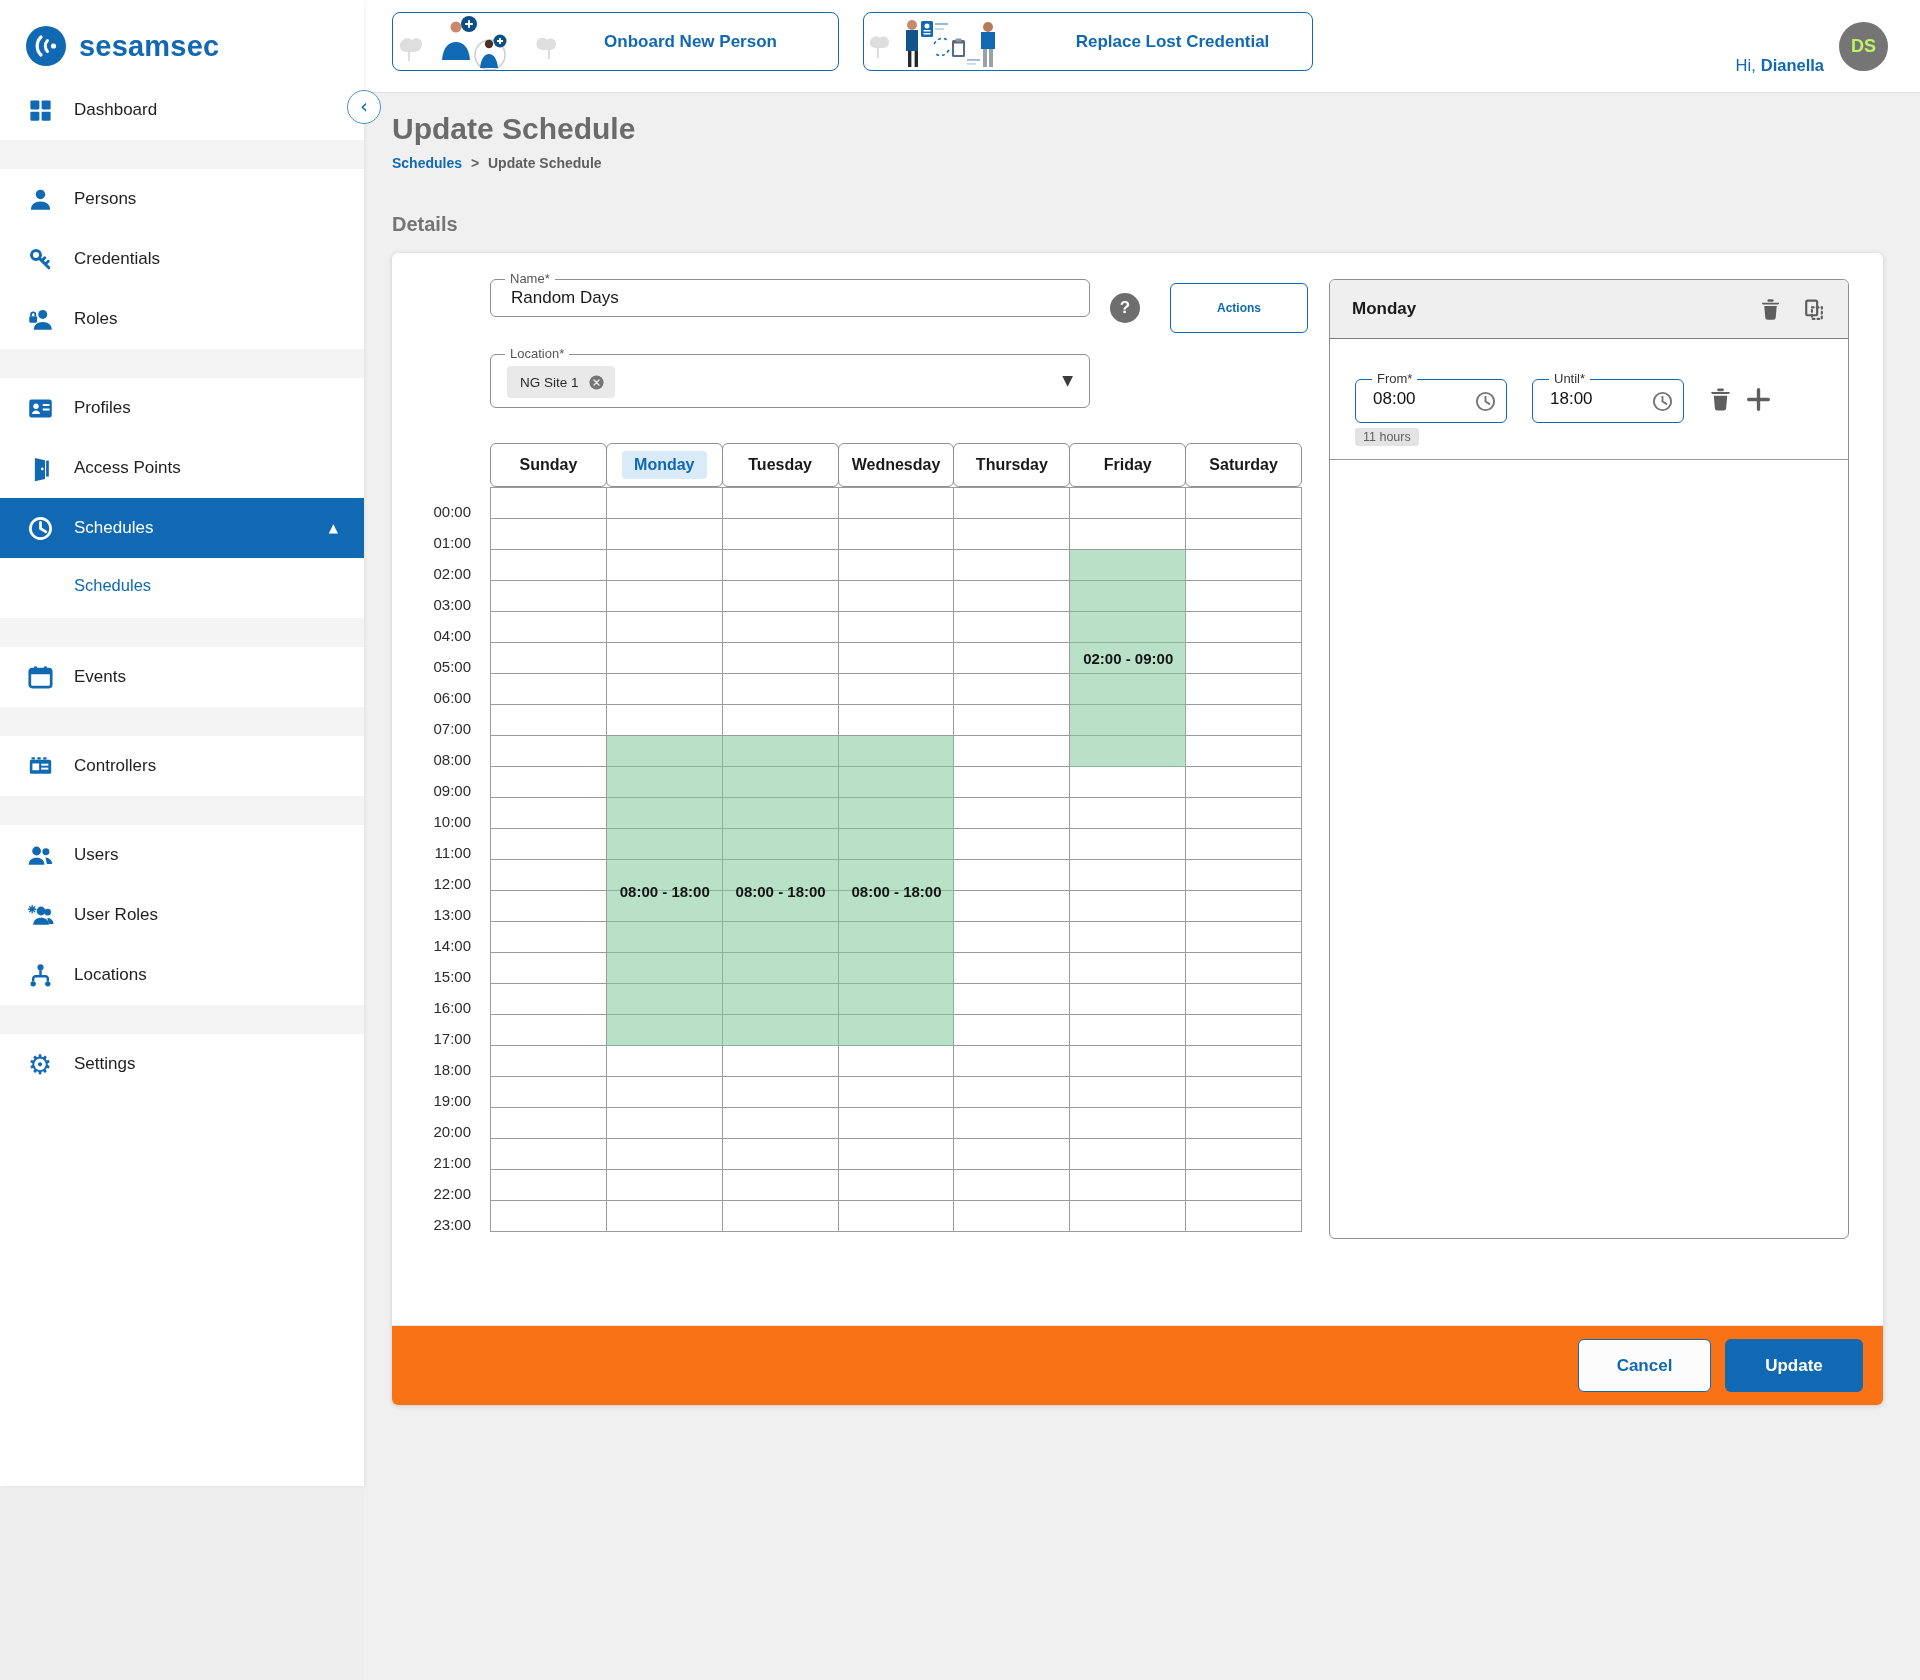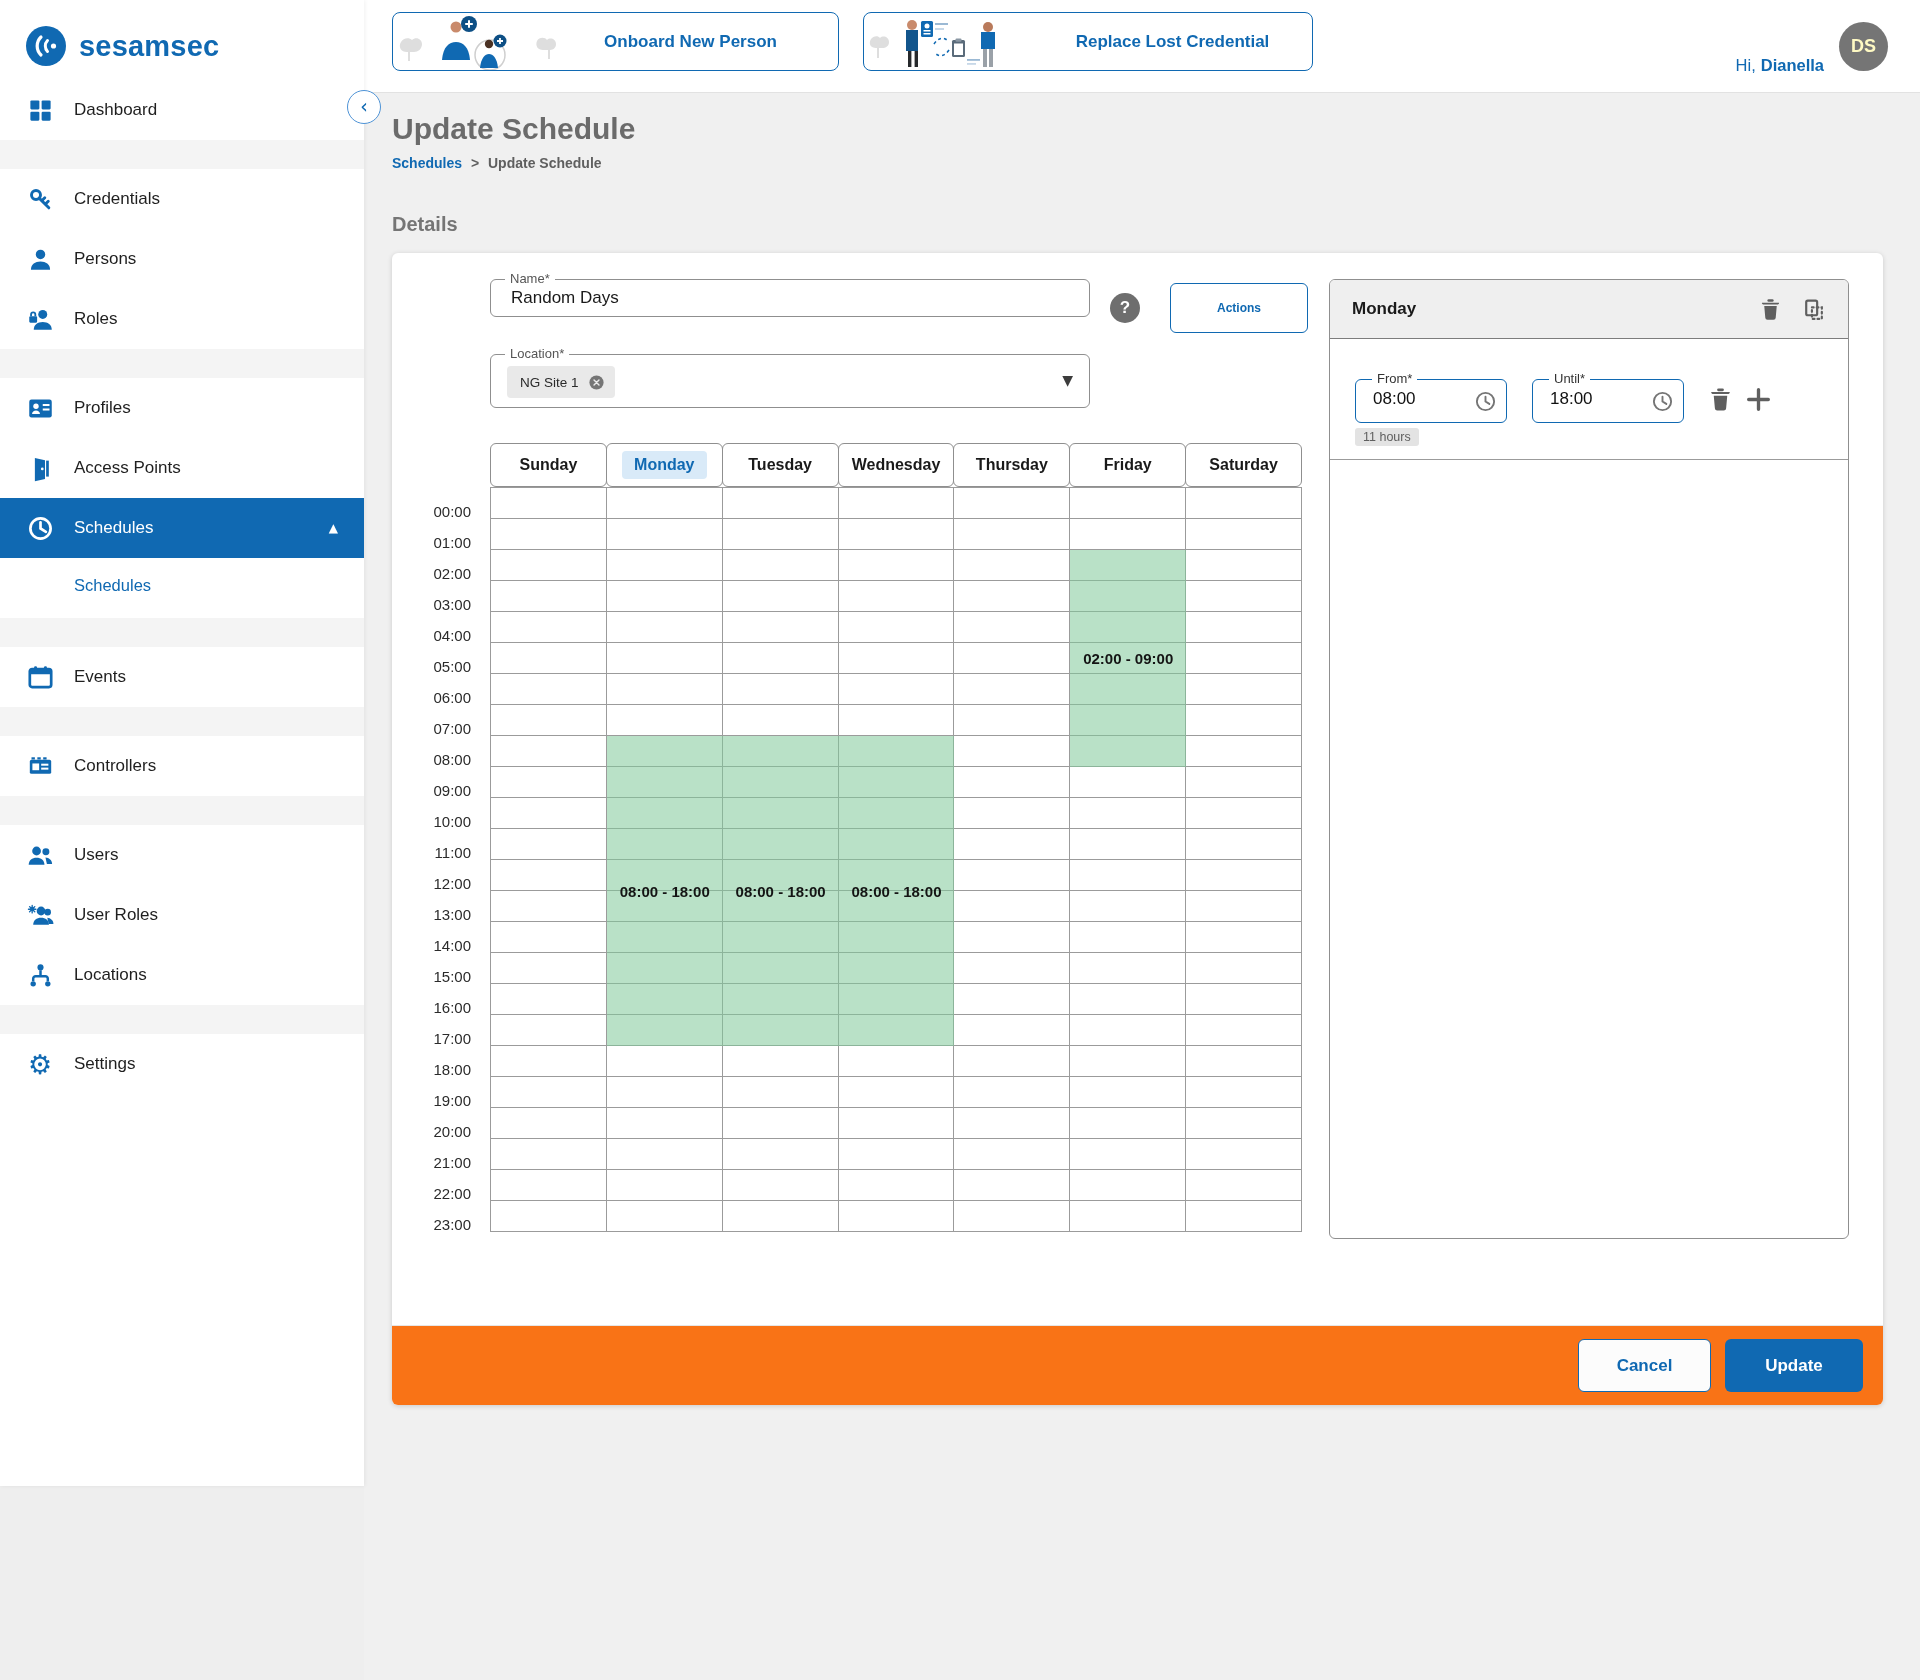--- a/index.html
+++ b/index.html
@@ -36,21 +36,21 @@
   .hero-btn { position:absolute; top:12px; height:59px; border:1.5px solid #1069b2; border-radius:8px;
               background:#fff; display:flex; align-items:center; cursor:pointer; overflow:hidden; padding:0; }
   .hero-ill { width:170px; height:56px; flex:none; }
   .hero-label { flex:1; text-align:center; color:#1069b2; font-weight:bold; font-size:17px; padding-right:20px; }
   #btn-onboard { left:28px; width:447px; }
   #btn-replace { left:499px; width:450px;gap:19px; }
   .greeting { position:absolute; right:96px; top:10px; height:111px; display:flex; align-items:center;
               font-size:16.5px; color:#1069b2; }
   .greeting b { margin-left:5px; }
   .avatar { position:absolute; right:32px; top:22px; width:49px; height:49px; border-radius:50%;
-            background:#757575; color:#fef9c3; display:flex; align-items:center; justify-content:center;
+            background:#757575; color:#bef264; display:flex; align-items:center; justify-content:center;
             font-size:18px; font-weight:bold; cursor:pointer; }
 
   .collapse-btn { position:absolute; left:347px; top:90px; width:34px; height:34px; border-radius:50%;
                   background:#fff; border:1.5px solid #4e93d6; color:#1069b2; display:flex; align-items:center;
                   justify-content:center; font-size:19px; cursor:pointer; z-index:5; padding-bottom:2px; }
 
   
   .main { position:absolute; left:364px; top:93px; right:0; bottom:0; background:#f0f0f0; }
   .page-title { position:absolute; left:28px; top:19px; font-size:30px; font-weight:bold; color:#6b6b6b; }
   .breadcrumb { position:absolute; left:28px; top:62px; font-size:14px; font-weight:bold; color:#5f5f5f; }
@@ -149,34 +149,34 @@
             <rect x="3" y="13" width="8" height="8" rx="1"></rect>
             <rect x="13" y="13" width="8" height="8" rx="1"></rect>
           </svg>
         </span>
         <span class="nav-label">Dashboard</span>
       </div>
       <div class="nav-band"></div>
       <div class="nav-item">
         <span class="ni-icon">
           <svg width="27" height="27" viewBox="0 0 24 24" fill="currentColor">
+            <circle cx="12" cy="7.5" r="4.2"></circle>
+            <path d="M3.5 21c0-4.7 3.8-7.2 8.5-7.2s8.5 2.5 8.5 7.2z"></path>
+          </svg>
+        </span>
+        <span class="nav-label">Persons</span>
+      </div>
+      <div class="nav-item">
+        <span class="ni-icon">
+          <svg width="27" height="27" viewBox="0 0 24 24" fill="currentColor">
             <circle cx="8" cy="8" r="4" fill="none" stroke="currentColor" stroke-width="2.6"></circle>
             <path d="M10.8 10.8l8.6 8.6M16.2 16.2l2.7-2.7M13.1 13.1l2.7-2.7" stroke="currentColor" stroke-width="2.6" fill="none" stroke-linecap="round"></path>
           </svg>
         </span>
         <span class="nav-label">Credentials</span>
-      </div>
-      <div class="nav-item">
-        <span class="ni-icon">
-          <svg width="27" height="27" viewBox="0 0 24 24" fill="currentColor">
-            <circle cx="12" cy="7.5" r="4.2"></circle>
-            <path d="M3.5 21c0-4.7 3.8-7.2 8.5-7.2s8.5 2.5 8.5 7.2z"></path>
-          </svg>
-        </span>
-        <span class="nav-label">Persons</span>
       </div>
       <div class="nav-item">
         <span class="ni-icon">
           <svg width="27" height="27" viewBox="0 0 24 24" fill="currentColor">
             <circle cx="14" cy="7.5" r="4"></circle>
             <path d="M6 21c0-4.4 3.6-6.8 8-6.8s8 2.4 8 6.8z"></path>
             <rect x="2" y="9.2" width="7" height="5.6" rx="1"></rect>
             <path d="M3.6 9.2V7.6a1.9 1.9 0 013.8 0v1.6" fill="none" stroke="currentColor" stroke-width="1.6"></path>
           </svg>
         </span>

